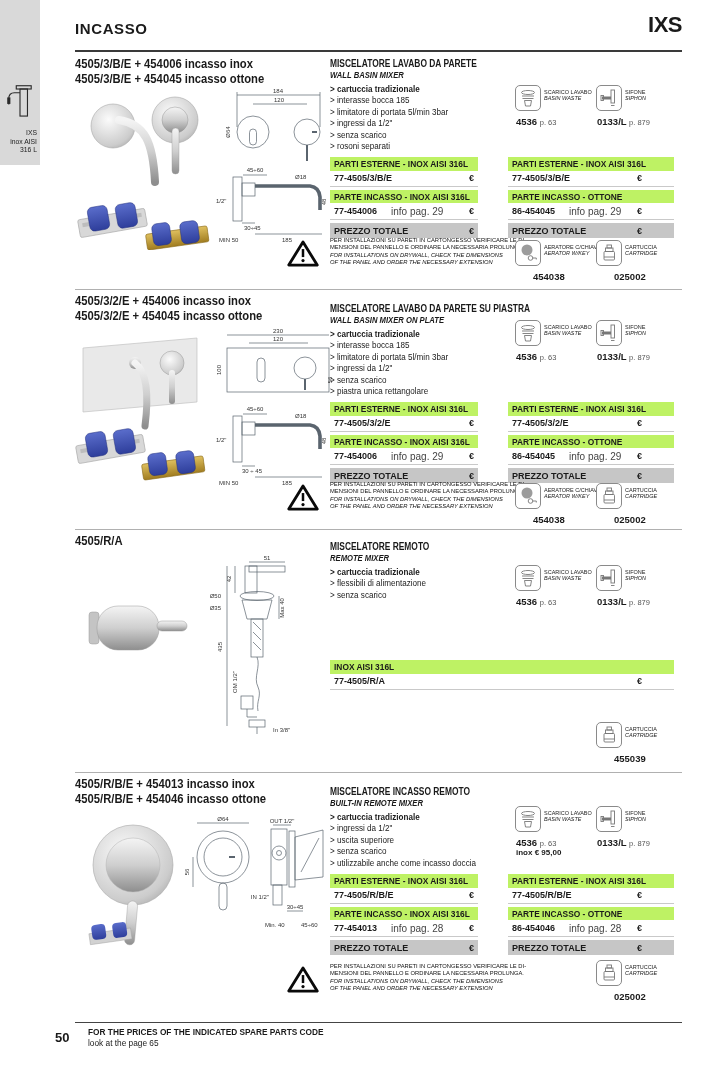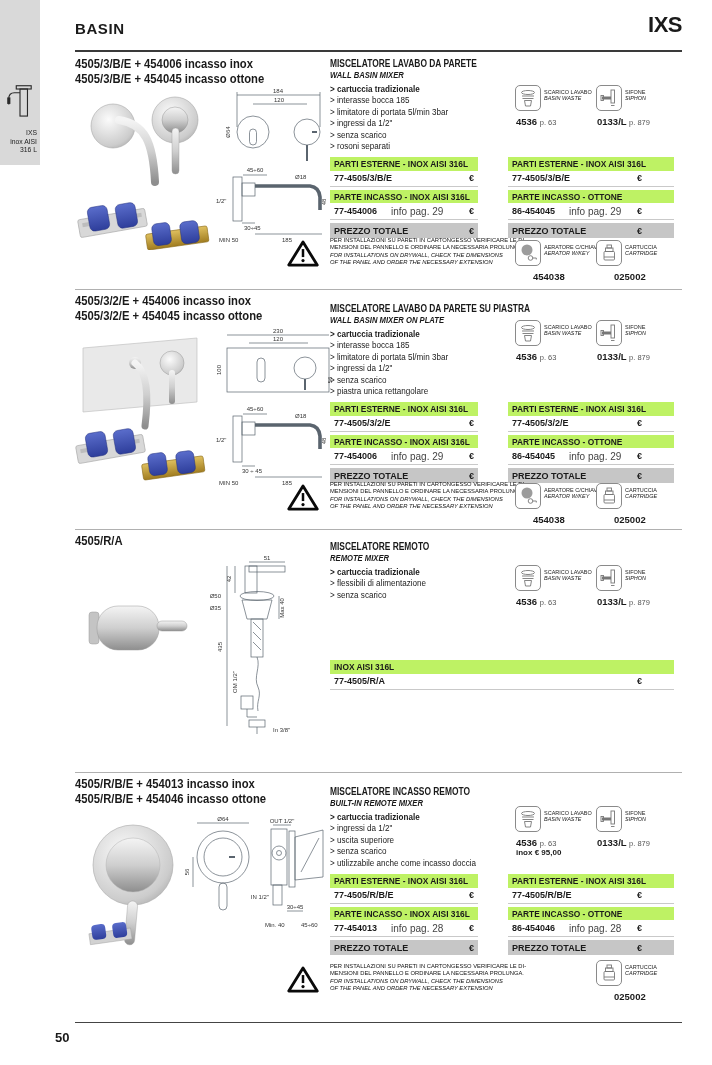--- a/index.html
+++ b/index.html
@@ -164,21 +164,21 @@
     <svg width="28" height="38">
         <use href="#sym-faucet"></use>
       </svg>
     <div class="side-label">
       <div>IXS</div>
       <div>inox AISI</div>
       <div>316 L</div>
     </div>
   </div>
 
-  <div class="h-title">BASIN</div>
+  <div class="h-title">INCASSO</div>
   <div class="h-brand">IXS</div>
   <div class="h-rule"></div>
 
   <div class="content">
 
     <section class="section" style="top:57px;height:231px">
       <div class="codes">
         <div>4505/3/B/E + 454006 incasso inox</div>
         <div>4505/3/B/E + 454045 incasso ottone</div>
       </div>
@@ -580,20 +580,34 @@
       </div>
 
       <div class="tbl inset" style="left:255px;top:126px;width:344px">
         <div class="tbl-hdr">INOX AISI 316L</div>
         <div class="tbl-row">
             <span class="code">77-4505/R/A</span>
             <span class="eur">€</span>
           </div>
       </div>
 
+      <div class="spare" style="left:521px;top:188px">
+        <div class="acc-head">
+          <span class="icon-box">
+              <svg width="20" height="20">
+                <use href="#sym-cartridge"></use>
+              </svg>
+            </span>
+          <div class="acc-labels">
+            <div>CARTUCCIA</div>
+            <div class="en">CARTRIDGE</div>
+          </div>
+        </div>
+        <div class="spare-code">455039</div>
+      </div>
     </section>
 
     <div class="sep" style="top:772px"></div>
 
     <section class="section" style="top:777px;height:240px">
       <div class="codes">
         <div>4505/R/B/E + 454013 incasso inox</div>
         <div>4505/R/B/E + 454046 incasso ottone</div>
       </div>
 
@@ -734,14 +748,18 @@
             <div class="en">CARTRIDGE</div>
           </div>
         </div>
         <div class="spare-code">025002</div>
       </div>
     </section>
   </div>
 
   <div class="footer-rule"></div>
   <div class="page-num">50</div>
+  <div class="footer-note">
+    <div class="l1">FOR THE PRICES OF THE INDICATED SPARE PARTS CODE</div>
+    <div class="l2">look at the page 65</div>
+  </div>
 
 </div>
 
 </body></html>

